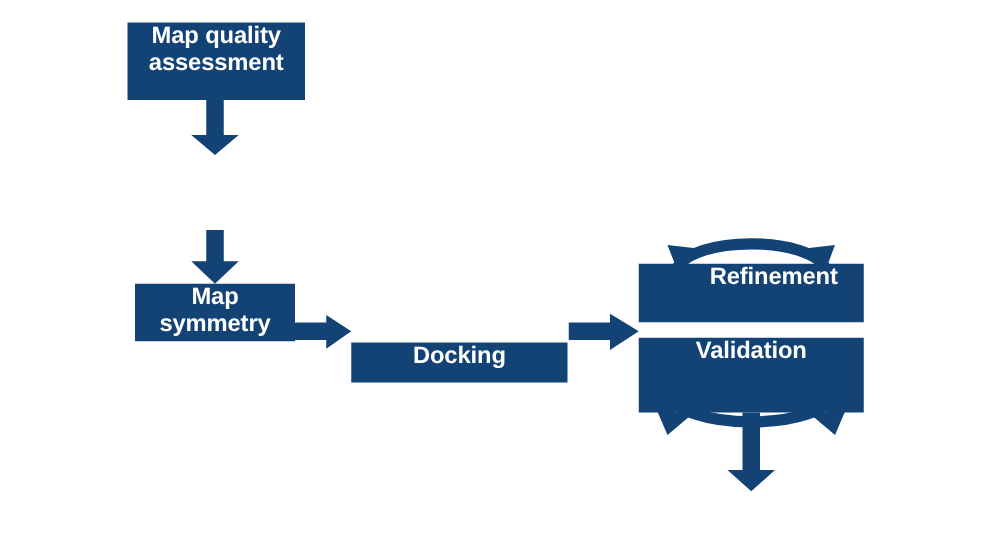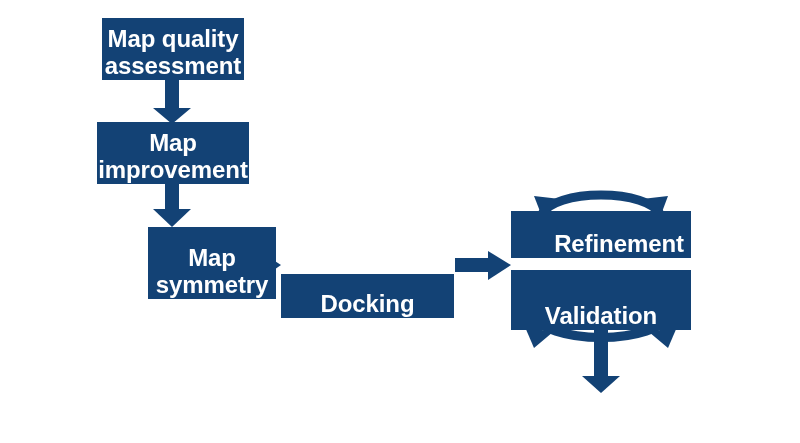--- a/index.html
+++ b/index.html
@@ -16,25 +16,25 @@
     height: 443px;
     background: #ffffff;
     overflow: hidden;
   }
   .node {
     position: absolute;
     box-sizing: border-box;
     background: #134275;
     color: #ffffff;
     display: flex;
-    align-items: flex-end;
+    align-items: flex-start;
     justify-content: center;
     text-align: center;
     font-weight: bold;
-    font-size: 24px;
+    font-size: 19px;
     line-height: 1.15;
     letter-spacing: -0.1px;
     z-index: 3;
   }
   .node span {
     display: block;
     padding: 0 6px;
   }
   .svg-layer {
     position: absolute;
@@ -95,30 +95,27 @@
       <polygon points="582,376 620,376 601,393" fill="#134275"></polygon>
     </g>
   </svg>
 
   <div class="cycle-gap" style="left:511px; top:258px; width:180px; height:12px;"></div>
 
   <div class="node" style="left:102px; top:18px; width:142px; height:62px;">
     <span>Map quality assessment</span>
   </div>
 
-  <div class="node" style="left:97px; top:122px; width:152px; height:62px;">
-    <span>Map improvement</span>
-  </div>
 
-  <div class="node" style="left:108px; top:227px; width:128px; height:72px;margin-left:40px;">
+  <div class="node" style="left:108px; top:227px; width:128px; height:46px;">
     <span>Map symmetry</span>
   </div>
 
 
-  <div class="node" style="left:281px; top:274px; width:173px; height:44px;">
+  <div class="node" style="left:281px; top:274px; width:173px; height:32px;">
     <span>Docking</span>
   </div>
 
   <div class="node" style="left:511px; top:211px; width:180px; height:47px;padding-left:36px;">
     <span>Refinement</span>
   </div>
 
   <div class="node" style="left:511px; top:270px; width:180px; height:60px;">
     <span>Validation</span>
   </div>

